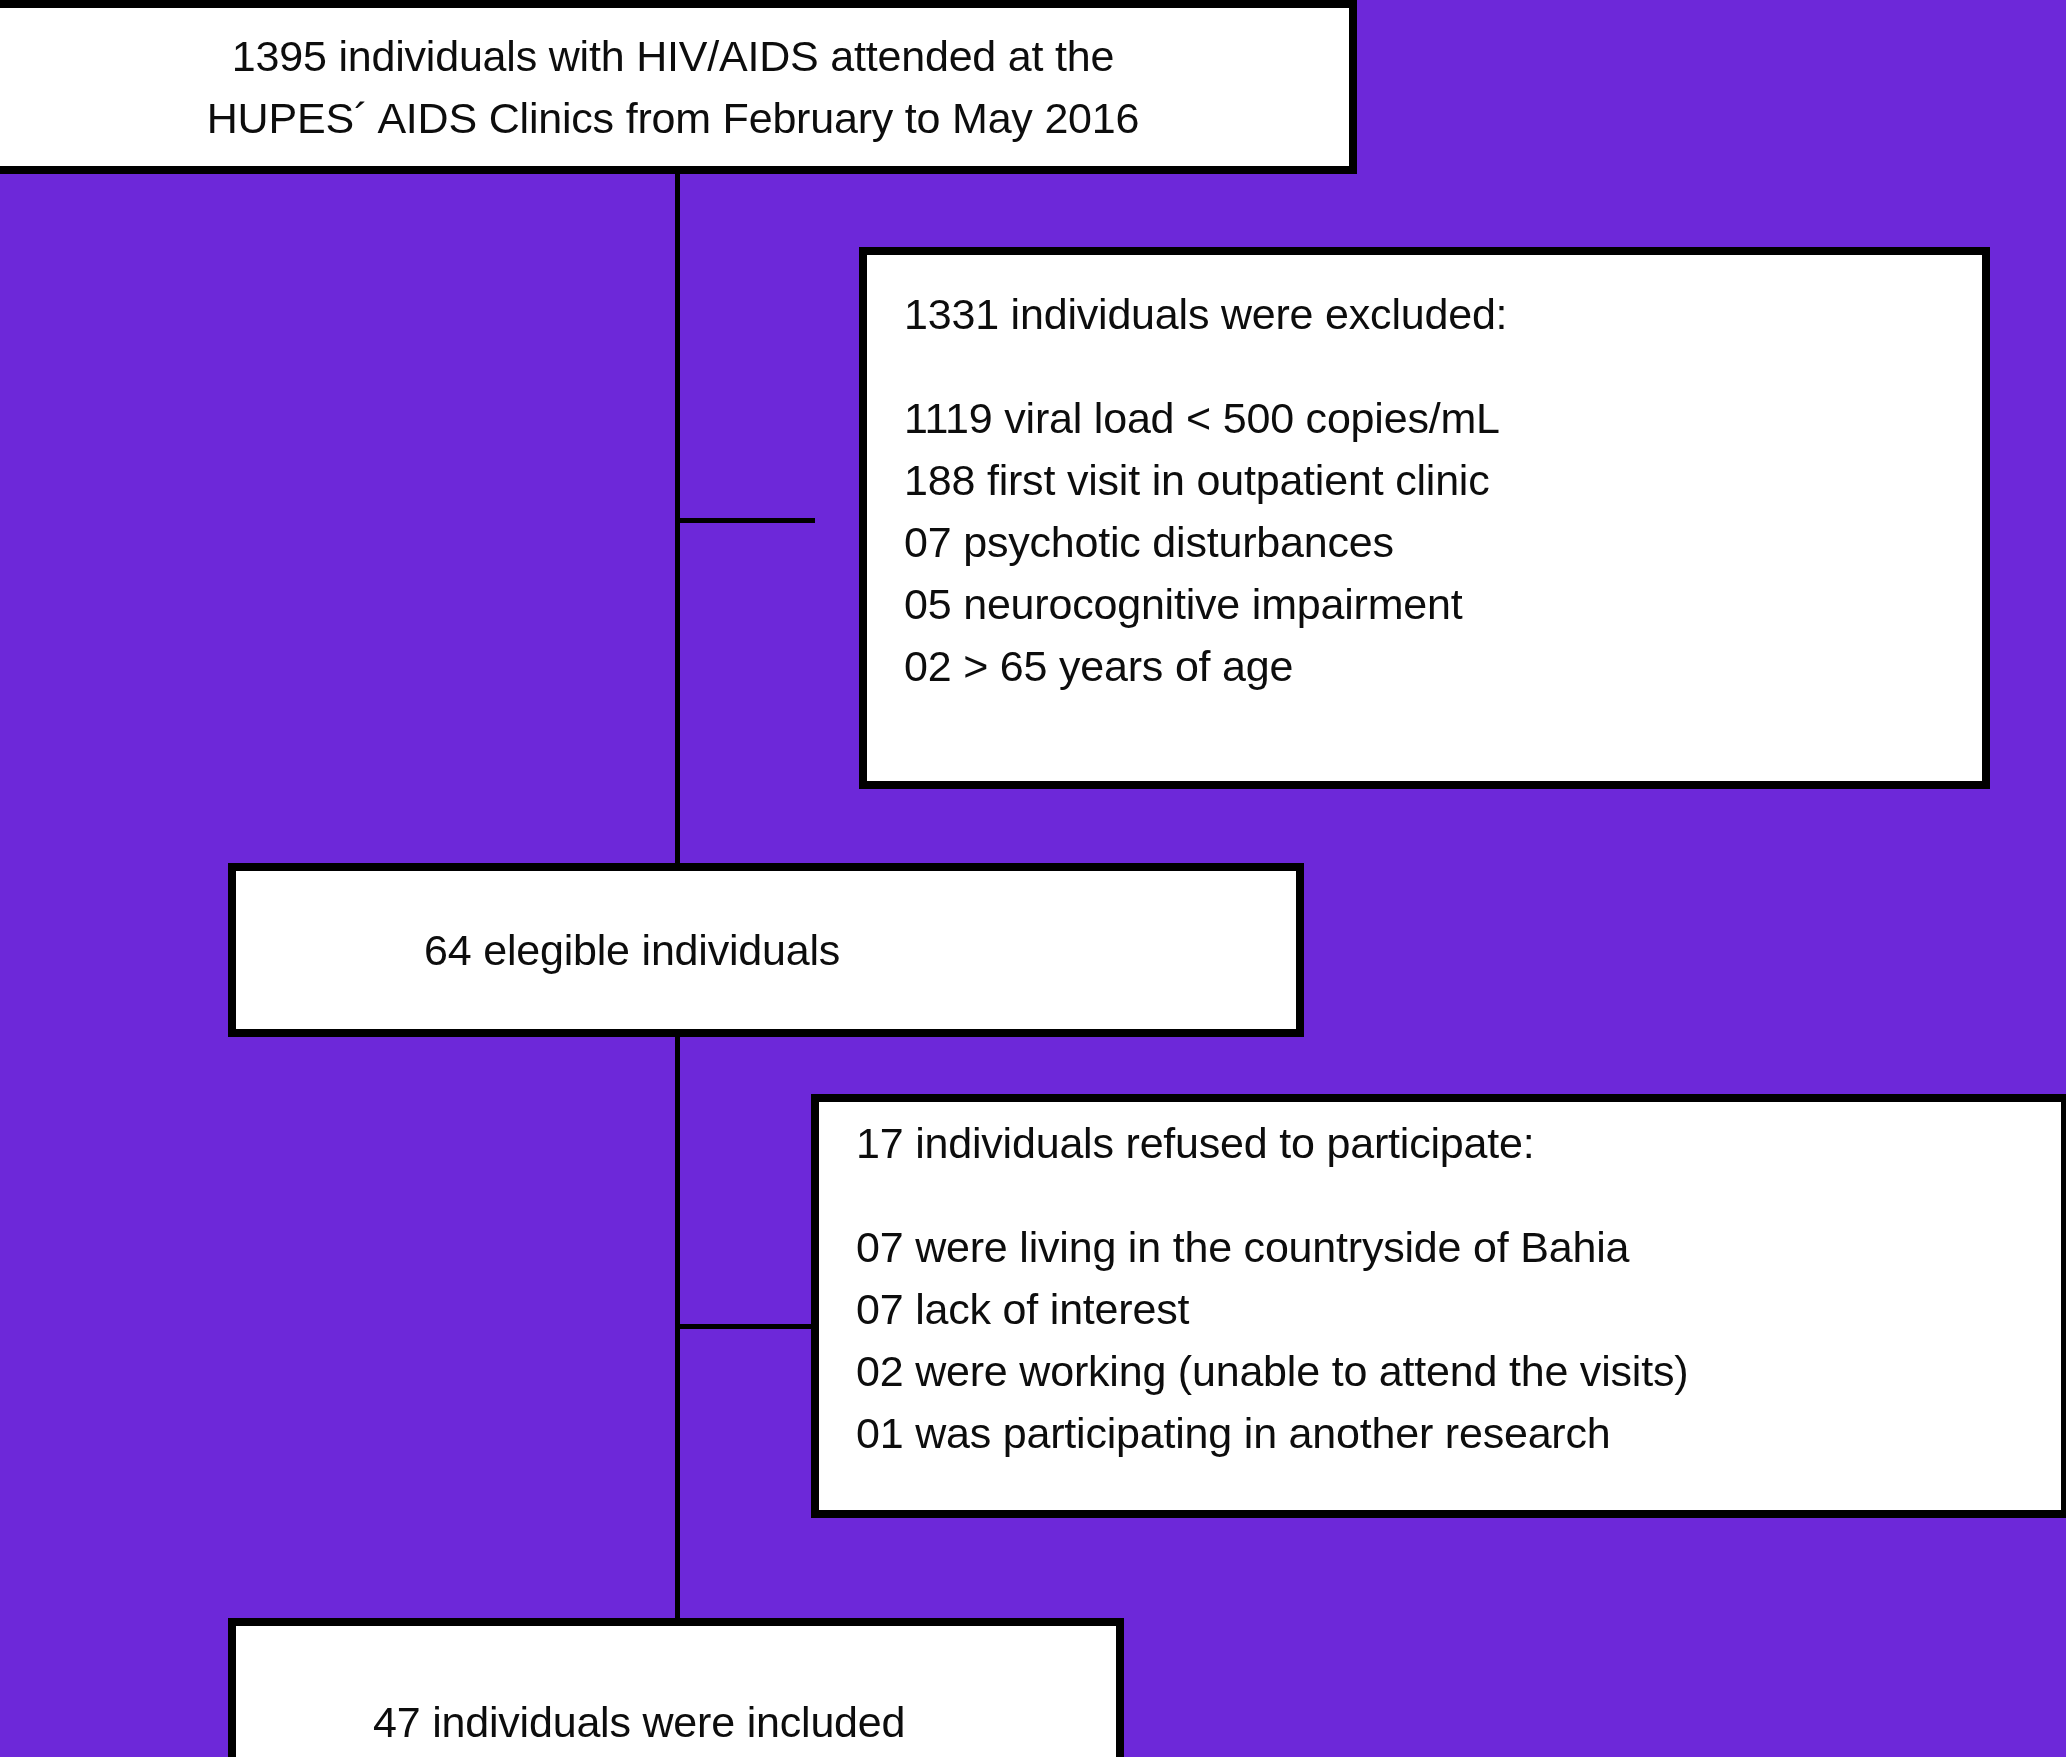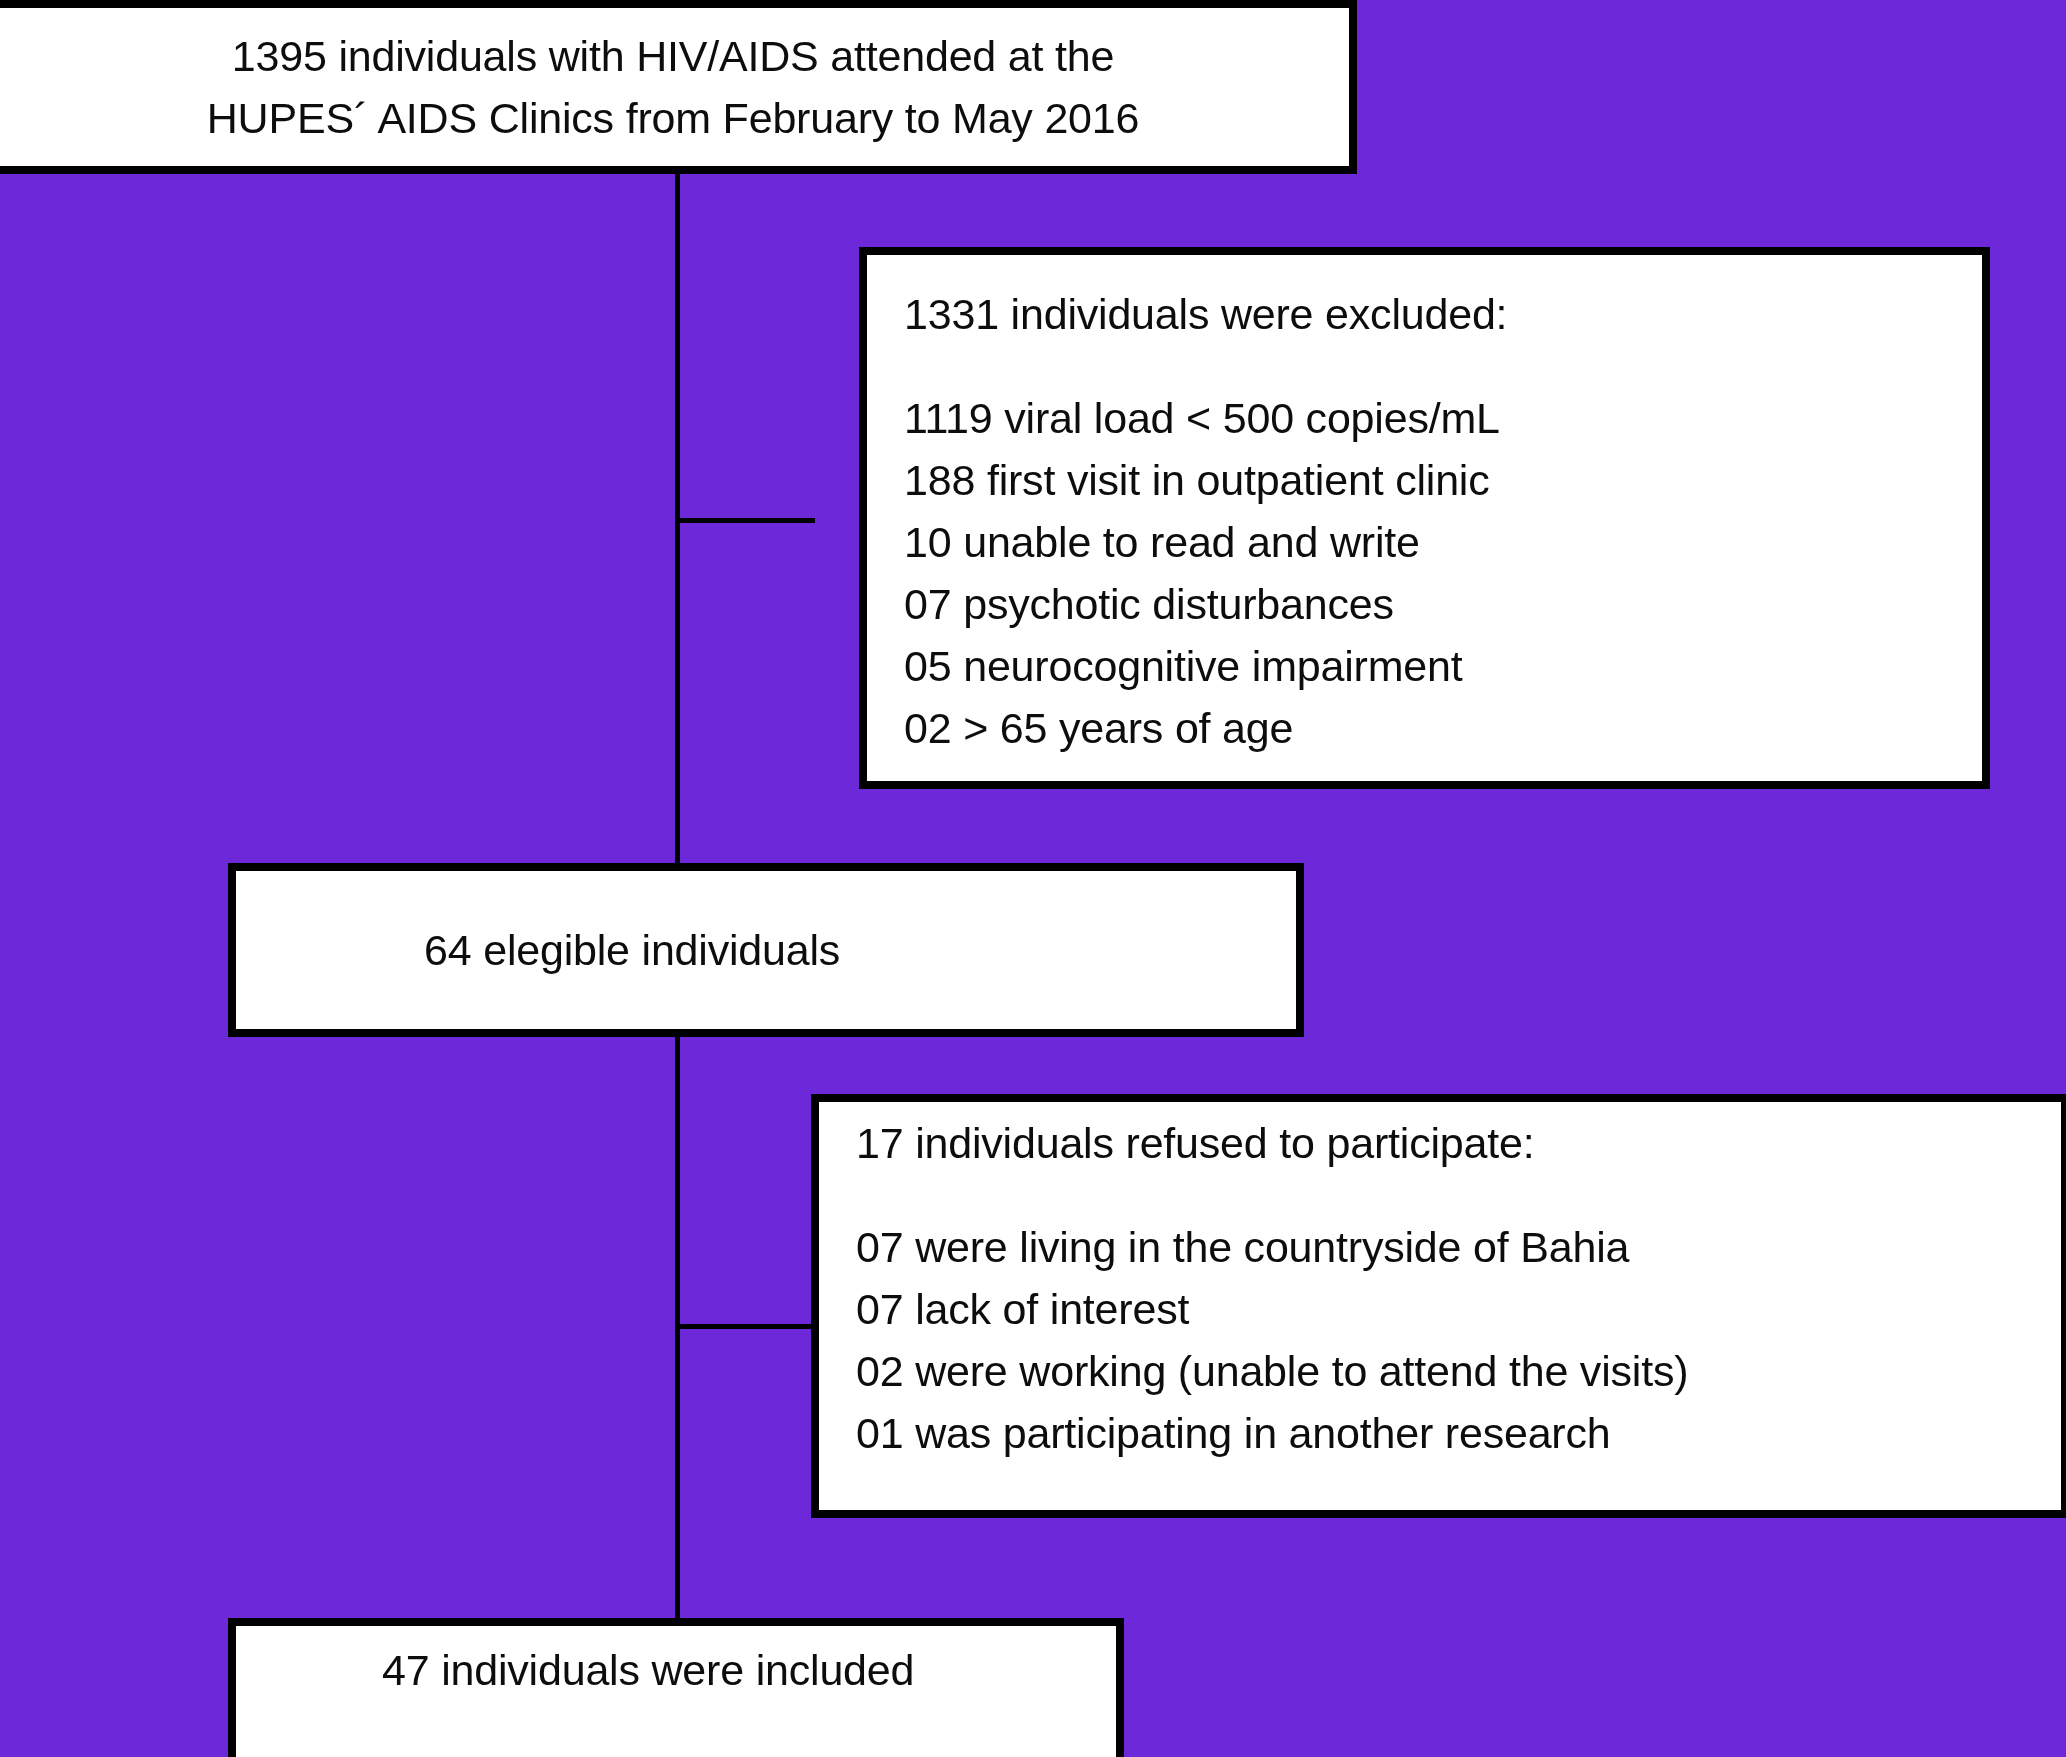--- a/index.html
+++ b/index.html
@@ -107,23 +107,23 @@
   }
 
   
   #box-included {
     left: 228px;
     top: 1618px;
     width: 896px;
     height: 147px;
   }
   #box-included .node-inner {
-    padding: 13px;
+    padding: 4px;
     display: flex;
-    align-items: flex-start;
+    align-items: flex-end;
   }
   #box-included .line {
     padding-left: 133px;
   }
 
   .spacer {
     height: 42px;
   }
 </style>
 </head>
@@ -143,21 +143,20 @@
       <div class="line">HUPES´ AIDS Clinics from February to May 2016</div>
     </div>
   </div>
 
   <div class="node" id="box-excluded">
     <div class="node-inner">
       <div class="line">1331 individuals were excluded:</div>
       <div class="spacer"></div>
       <div class="line">1119 viral load &lt; 500 copies/mL</div>
       <div class="line">188 first visit in outpatient clinic</div>
-      <div class="line">10 unable to read and write</div>
       <div class="line">07 psychotic disturbances</div>
       <div class="line">05 neurocognitive impairment</div>
       <div class="line">02 &gt; 65 years of age</div>
     </div>
   </div>
 
   <div class="node" id="box-eligible">
     <div class="node-inner">
       <div class="line">64 elegible individuals</div>
     </div>

